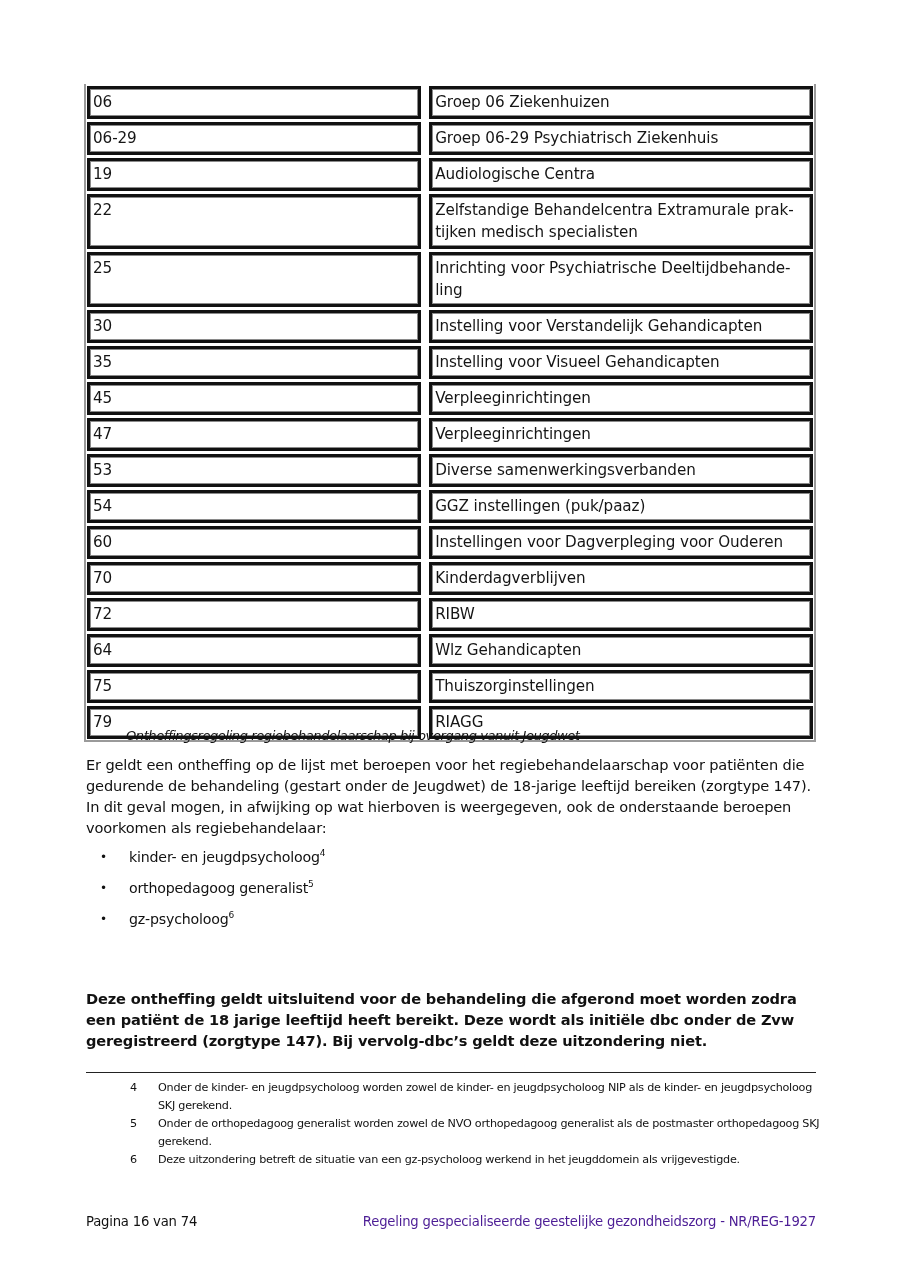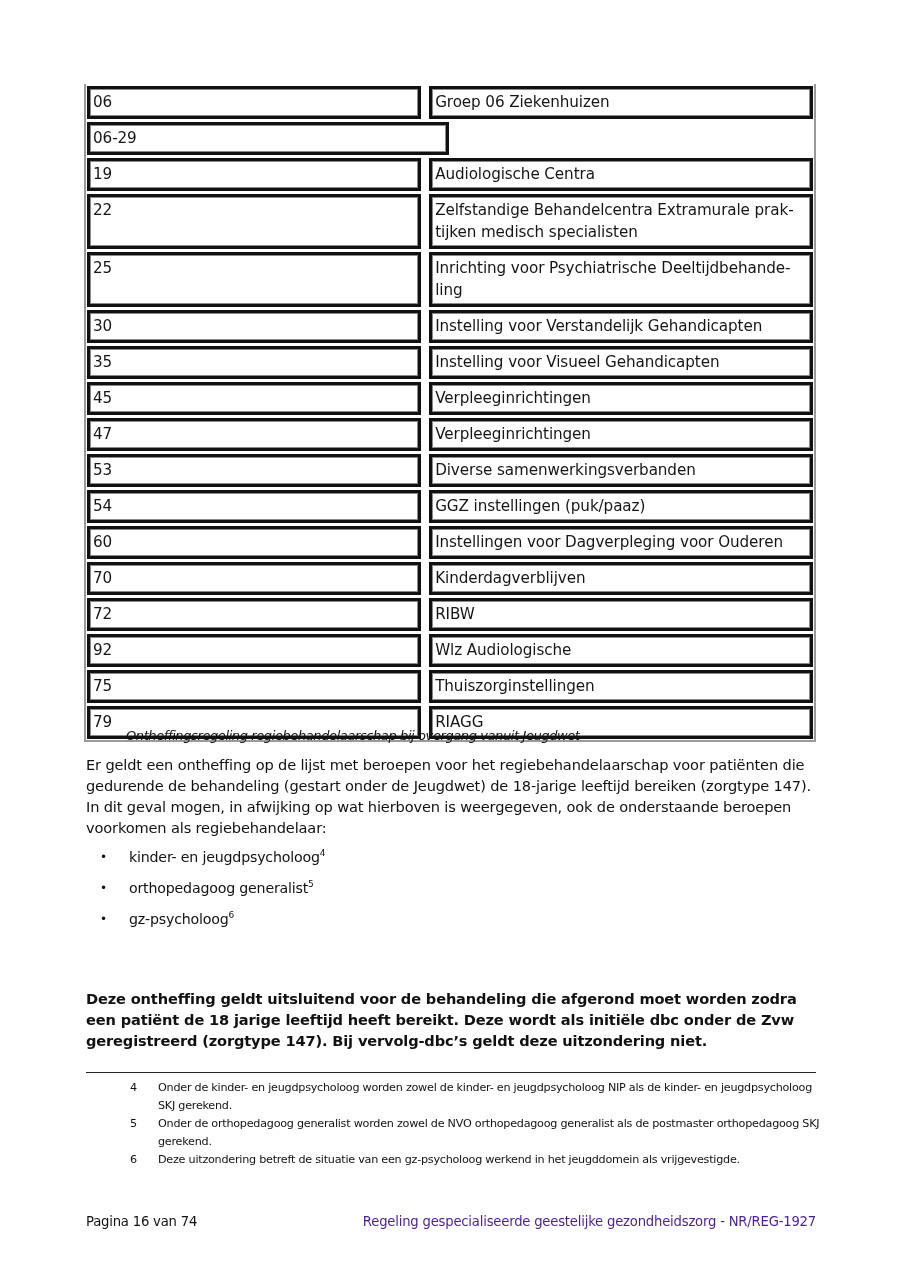--- a/index.html
+++ b/index.html
@@ -42,20 +42,21 @@
 </head>
 <body>
 
 <div class="tbl-wrap">
   <div class="row">
       <div class="cell code">06</div>
       <div class="cell desc">Groep 06 Ziekenhuizen</div>
     </div>
   <div class="row">
       <div class="cell code">06-29</div>
+      <div class="cell desc">Groep 06-29 Psychiatrisch Ziekenhuis</div>
     </div>
   <div class="row">
       <div class="cell code">19</div>
       <div class="cell desc">Audiologische Centra</div>
     </div>
   <div class="row">
       <div class="cell code">22</div>
       <div class="cell desc">Zelfstandige Behandelcentra Extramurale prak-tijken medisch specialisten</div>
     </div>
   <div class="row">
@@ -92,22 +93,22 @@
     </div>
   <div class="row">
       <div class="cell code">70</div>
       <div class="cell desc">Kinderdagverblijven</div>
     </div>
   <div class="row">
       <div class="cell code">72</div>
       <div class="cell desc">RIBW</div>
     </div>
   <div class="row">
-      <div class="cell code">92</div>
-      <div class="cell desc">Wlz Audiologische</div>
+      <div class="cell code">64</div>
+      <div class="cell desc">Wlz Gehandicapten</div>
     </div>
   <div class="row">
       <div class="cell code">75</div>
       <div class="cell desc">Thuiszorginstellingen</div>
     </div>
   <div class="row">
       <div class="cell code">79</div>
       <div class="cell desc">RIAGG</div>
     </div>
 </div>

